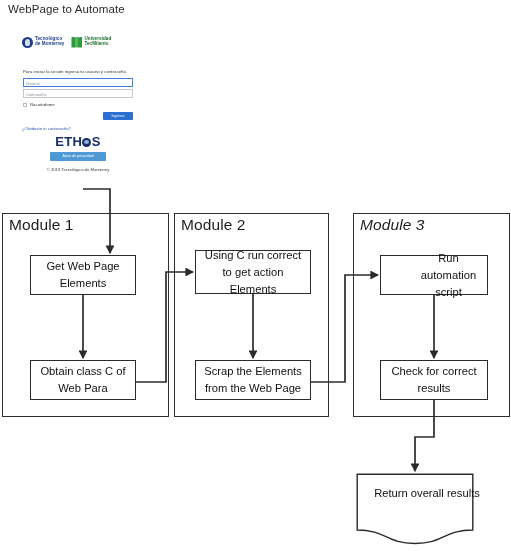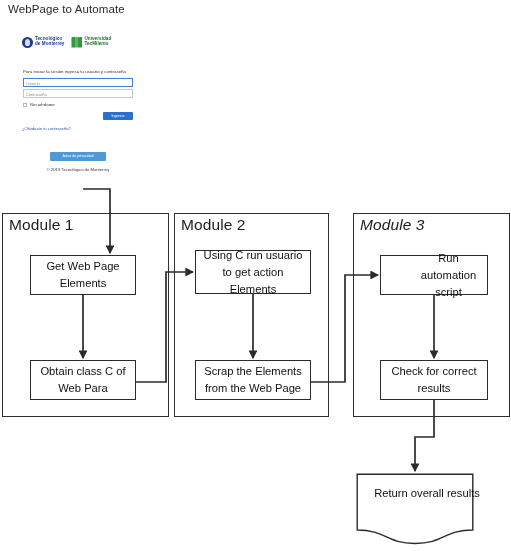--- a/index.html
+++ b/index.html
@@ -205,20 +205,21 @@
 
   <div id="remember-row">
     <span id="remember-box"></span>
     <span id="remember-label">Recuérdame</span>
   </div>
 
   <div id="login-submit">Ingresar</div>
 
   <div id="forgot-link">¿Olvidaste tu contraseña?</div>
 
+  <div id="ethos-logo"><span>ETH</span><span class="o-mark"></span><span>S</span></div>
 
   <div id="ethos-action">Aviso de privacidad</div>
 
   <div id="webpage-footer">© 2019 Tecnológico de Monterrey</div>
 </div>
 
 <svg id="flow-connectors" viewBox="0 0 511 551" width="511" height="551">
   <defs>
     <marker id="arrow" viewBox="0 0 10 10" refX="8.6" refY="5" markerWidth="5.2" markerHeight="5.2" orient="auto-start-reverse">
       <path d="M 0 0 L 10 5 L 0 10 z" fill="#2b2b2b"></path>
@@ -247,21 +248,21 @@
 </div>
 <div class="module-box" id="module-2">
   <div class="module-title">Module 2</div>
 </div>
 <div class="module-box" id="module-3">
   <div class="module-title">Module 3</div>
 </div>
 
 <div class="process-box" id="box-get-elements">Get Web Page Elements</div>
 <div class="process-box" id="box-obtain-class">Obtain class C of Web Para</div>
-<div class="process-box" id="box-run-script">Using C run usuario to get action Elements</div>
+<div class="process-box" id="box-run-script">Using C run correct to get action Elements</div>
 <div class="process-box" id="box-scrap-elements">Scrap the Elements from the Web Page</div>
 <div class="process-box" id="box-run-automation">Run automation script</div>
 <div class="process-box" id="box-check-results">Check for correct results</div>
 
 <div id="doc-return-results">
   <svg width="118" height="72" viewBox="0 0 118 72">
     <path d="M 1.2 1.2 L 116.8 1.2 L 116.8 57 C 88 57 88 70.5 59 70.5 C 30 70.5 30 57 1.2 57 Z" fill="#ffffff" stroke="#2b2b2b" stroke-width="1.4"></path>
   </svg>
   <div id="doc-return-label">Return overall results</div>
 </div>

